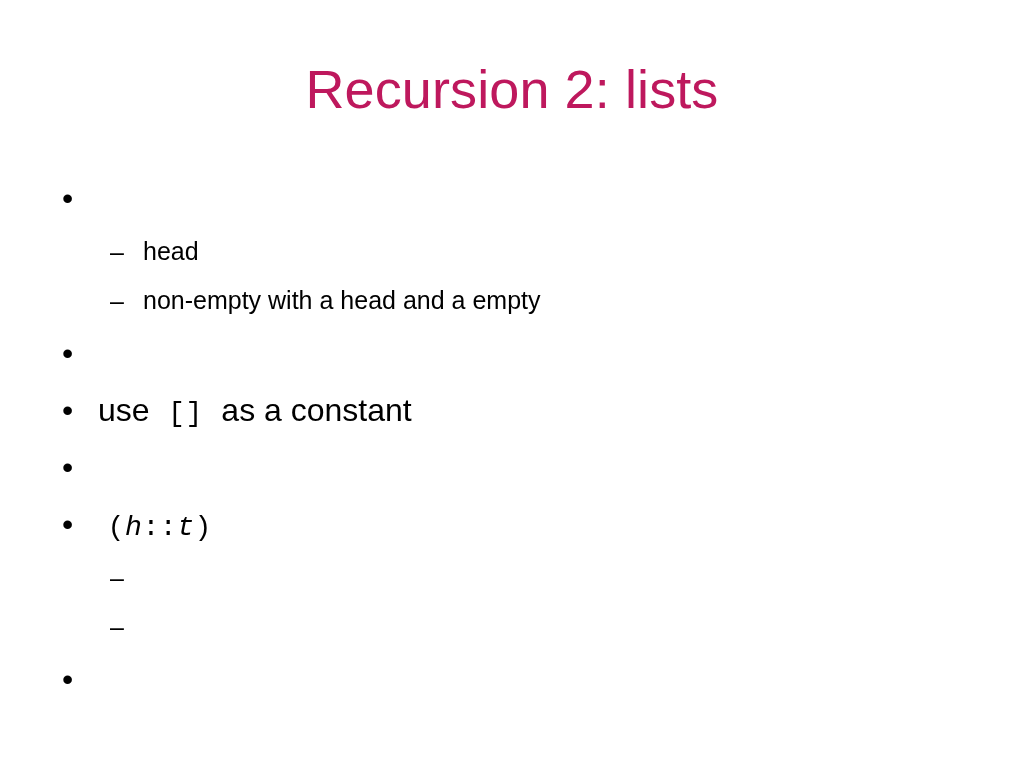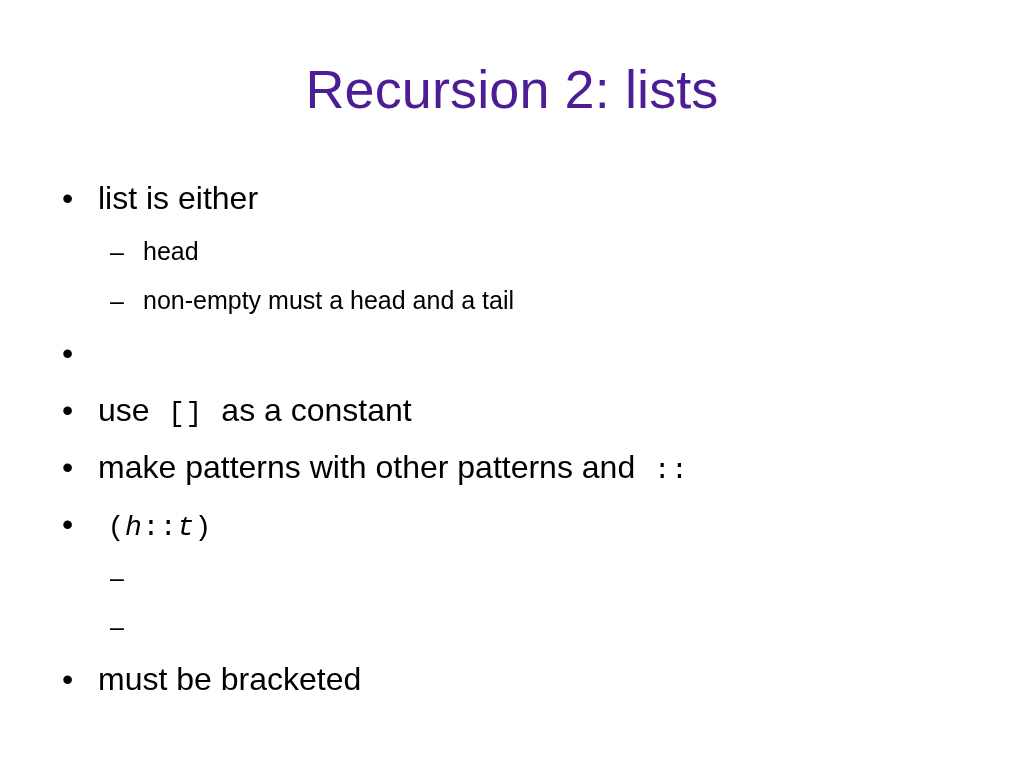--- a/index.html
+++ b/index.html
@@ -25,21 +25,21 @@
   .slide-title {
     position: absolute;
     left: 0;
     top: 58px;
     width: 1024px;
     text-align: center;
     font-size: 54px;
     font-weight: 400;
     line-height: 1.15;
     letter-spacing: 0.1px;
-    color: #4c1d95;
+    color: #be185d;
     white-space: nowrap;
   }
 
   
   .body-list {
     position: absolute;
     left: 0;
     top: 182px;
     width: 1024px;
   }
@@ -120,59 +120,56 @@
 <body>
 
 <div class="slide">
 
   <div class="slide-title">Recursion 2: lists</div>
 
   <div class="body-list">
 
     <div class="bullet-row lvl1">
       <span class="marker">•</span>
-      <span class="row-text">list is either</span>
     </div>
 
     <div class="bullet-row lvl2">
       <span class="marker">–</span>
       <span class="row-text">head</span>
     </div>
 
     <div class="bullet-row lvl2">
       <span class="marker">–</span>
-      <span class="row-text"><span>non-empty must a </span><span class="it">head</span><span> and a </span><span class="it">tail</span></span>
+      <span class="row-text"><span>non-empty with a </span><span class="it">head</span><span> and a </span><span class="it">empty</span></span>
     </div>
 
     <div class="bullet-row lvl1">
       <span class="marker">•</span>
     </div>
 
     <div class="bullet-row lvl1">
       <span class="marker">•</span>
       <span class="row-text"><span>use </span><span class="sp"></span><span class="mono">[]</span><span class="sp"></span><span> as a constant</span></span>
     </div>
 
     <div class="bullet-row lvl1">
       <span class="marker">•</span>
-      <span class="row-text"><span>make patterns with other patterns and </span><span class="sp"></span><span class="mono">::</span></span>
     </div>
 
     <div class="bullet-row lvl1">
       <span class="marker">•</span>
       <span class="row-text"><span class="sp"></span><span class="mono">(</span><span class="mono-it">h</span><span class="mono">::</span><span class="mono-it">t</span><span class="mono">)</span></span>
     </div>
 
     <div class="bullet-row lvl2">
       <span class="marker">–</span>
     </div>
 
     <div class="bullet-row lvl2">
       <span class="marker">–</span>
     </div>
 
     <div class="bullet-row lvl1">
       <span class="marker">•</span>
-      <span class="row-text">must be bracketed</span>
     </div>
 
   </div>
 </div>
 
 </body></html>

